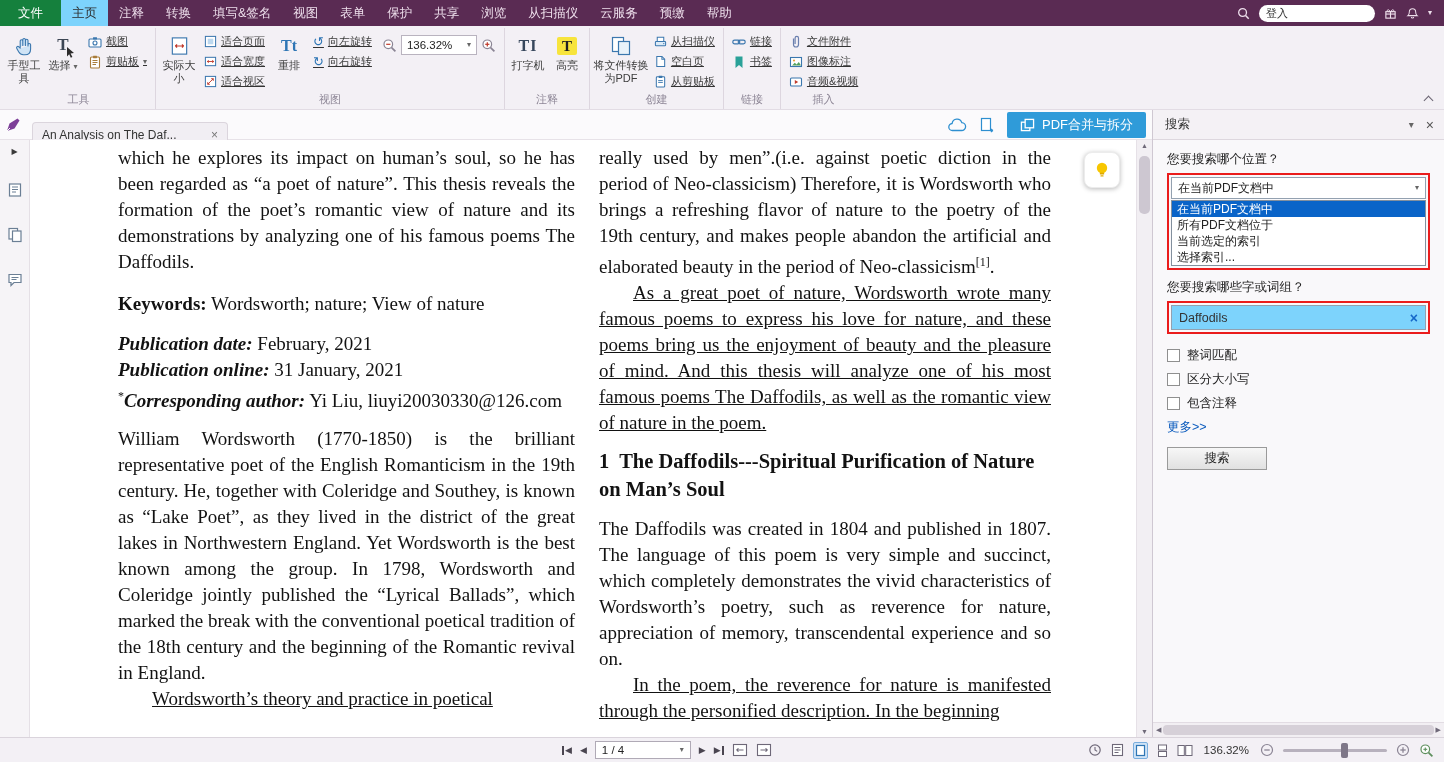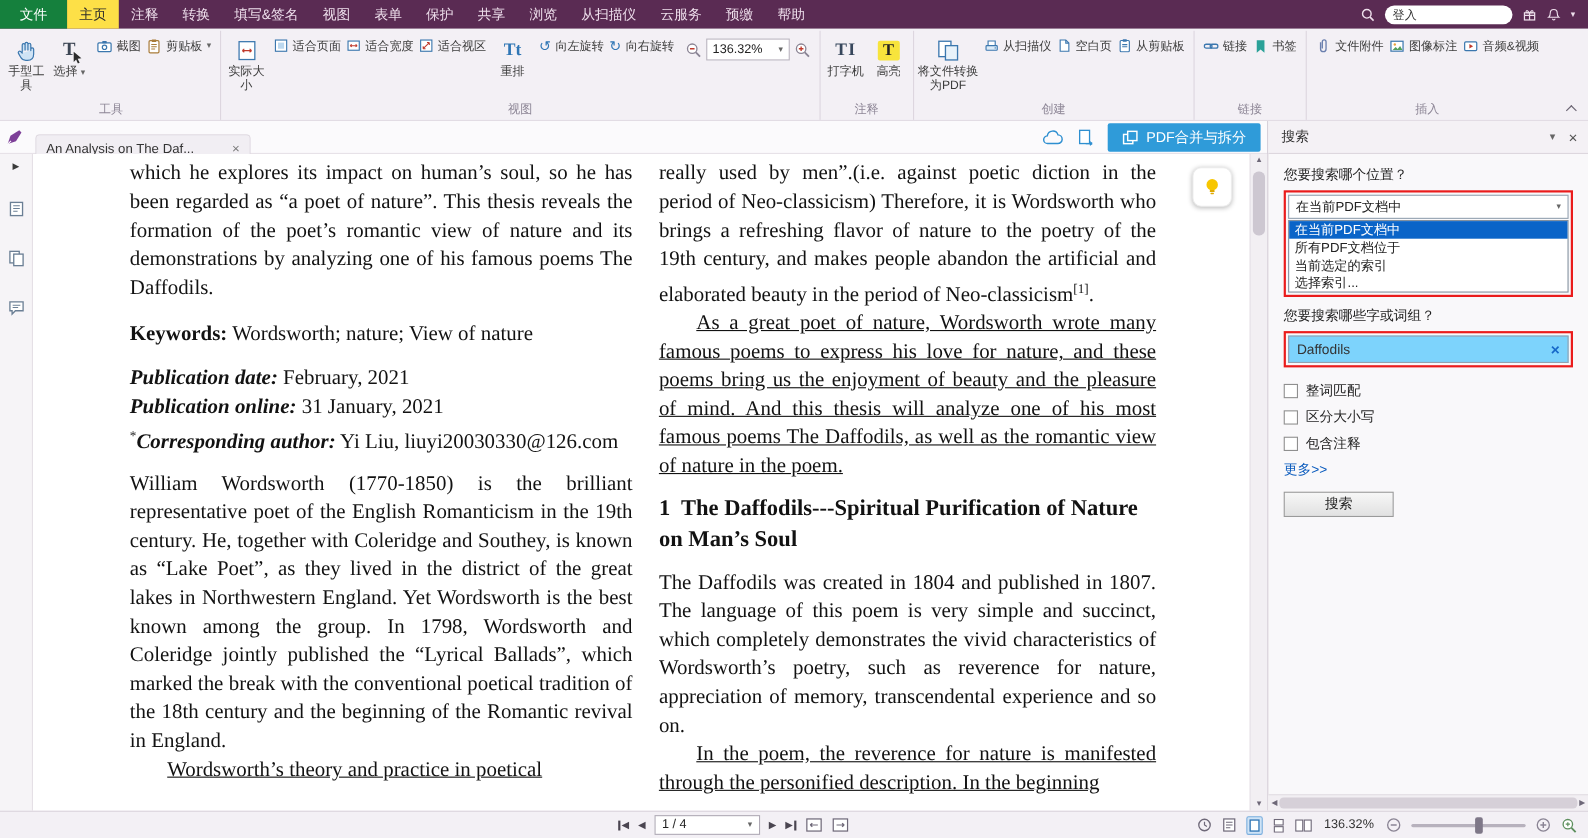--- a/index.html
+++ b/index.html
@@ -3,35 +3,35 @@
 <meta charset="utf-8">
 <style>
   * { margin:0; padding:0; box-sizing:border-box; }
   html,body { width:1444px; height:762px; }
   body { font-family:"Liberation Sans",sans-serif; font-size:12px; color:#333; background:#fff; overflow:hidden; position:relative; }
 
   
   .menubar { position:absolute; top:0; left:0; right:0; height:26px; background:#5a2b53; display:flex; align-items:stretch; color:#eedfec; z-index:5; }
   .file-tab { background:#15803d; color:#fff; padding:0 18px; display:flex; align-items:center; font-size:12.5px; }
   .menu-tab { padding:0 11px; display:flex; align-items:center; font-size:12.5px; white-space:nowrap; }
-  .menu-tab.active { background:#fde047; color:#2b2b2b; }
+  .menu-tab.active { background:#7dd3fc; color:#2b2b2b; }
   .mb-right { margin-left:auto; display:flex; align-items:center; gap:9px; padding-right:12px; }
   .top-search { width:116px; height:17px; background:#fff; border-radius:9px; display:flex; align-items:center; padding:0 7px; gap:5px; }
   .top-search input { border:none; outline:none; width:80px; font-size:11px; color:#333; background:transparent; font-family:inherit; }
 
   
   .ribbon { position:absolute; top:26px; left:0; right:0; height:84px; background:#f3f0f5; border-bottom:1px solid #e2dce4; display:flex; padding:2px 2px 0 2px; }
   .rgroup { display:flex; flex-direction:column; padding:0 3px; }
   .rgroup + .rgroup { border-left:1px solid #ddd6df; }
   .rbody { flex:1; display:flex; align-items:flex-start; }
   .rlabel { text-align:center; font-size:11px; color:#8d8696; padding:1px 0 2px; }
   .rbtn-lg { display:flex; flex-direction:column; align-items:center; text-align:center; font-size:11px; line-height:1.2; padding-top:4px; color:#3c3c3c; }
   .rbtn-lg .big { height:27px; display:flex; align-items:center; justify-content:center; }
   .w38{width:38px} .w40{width:40px} .w56{width:56px}
-  .rcol { display:flex; flex-direction:row; gap:5px; padding:6px 5px 0; }
+  .rcol { display:flex; flex-direction:column; gap:5px; padding:6px 5px 0;text-decoration:underline; }
   .rbtn-sm { display:flex; align-items:center; gap:4px; font-size:11px; color:#3c3c3c; white-space:nowrap; height:15px; }
   .zoombox { display:flex; align-items:center; gap:4px; padding:7px 5px 0; }
   .zoom-combo { width:76px; height:20px; border:1px solid #b9b3bf; background:#fff; display:flex; align-items:center; justify-content:space-between; padding:0 5px; font-size:11.5px; color:#222; }
   .caret { font-size:8px; color:#666; line-height:1; }
   .letter-ic { font-family:"Liberation Serif",serif; font-weight:bold; }
   .selT { font-size:17px; color:#3c4654; }
   .reflowT { font-size:16px; color:#2f76b5; }
   .typeT { font-size:16px; color:#37475c; letter-spacing:1px; }
   .hlT { font-size:15px; color:#222; background:#f7e43c; padding:0 5px; border-radius:2px; }
   .rot { font-size:13px; color:#2f76b5; line-height:1; }

